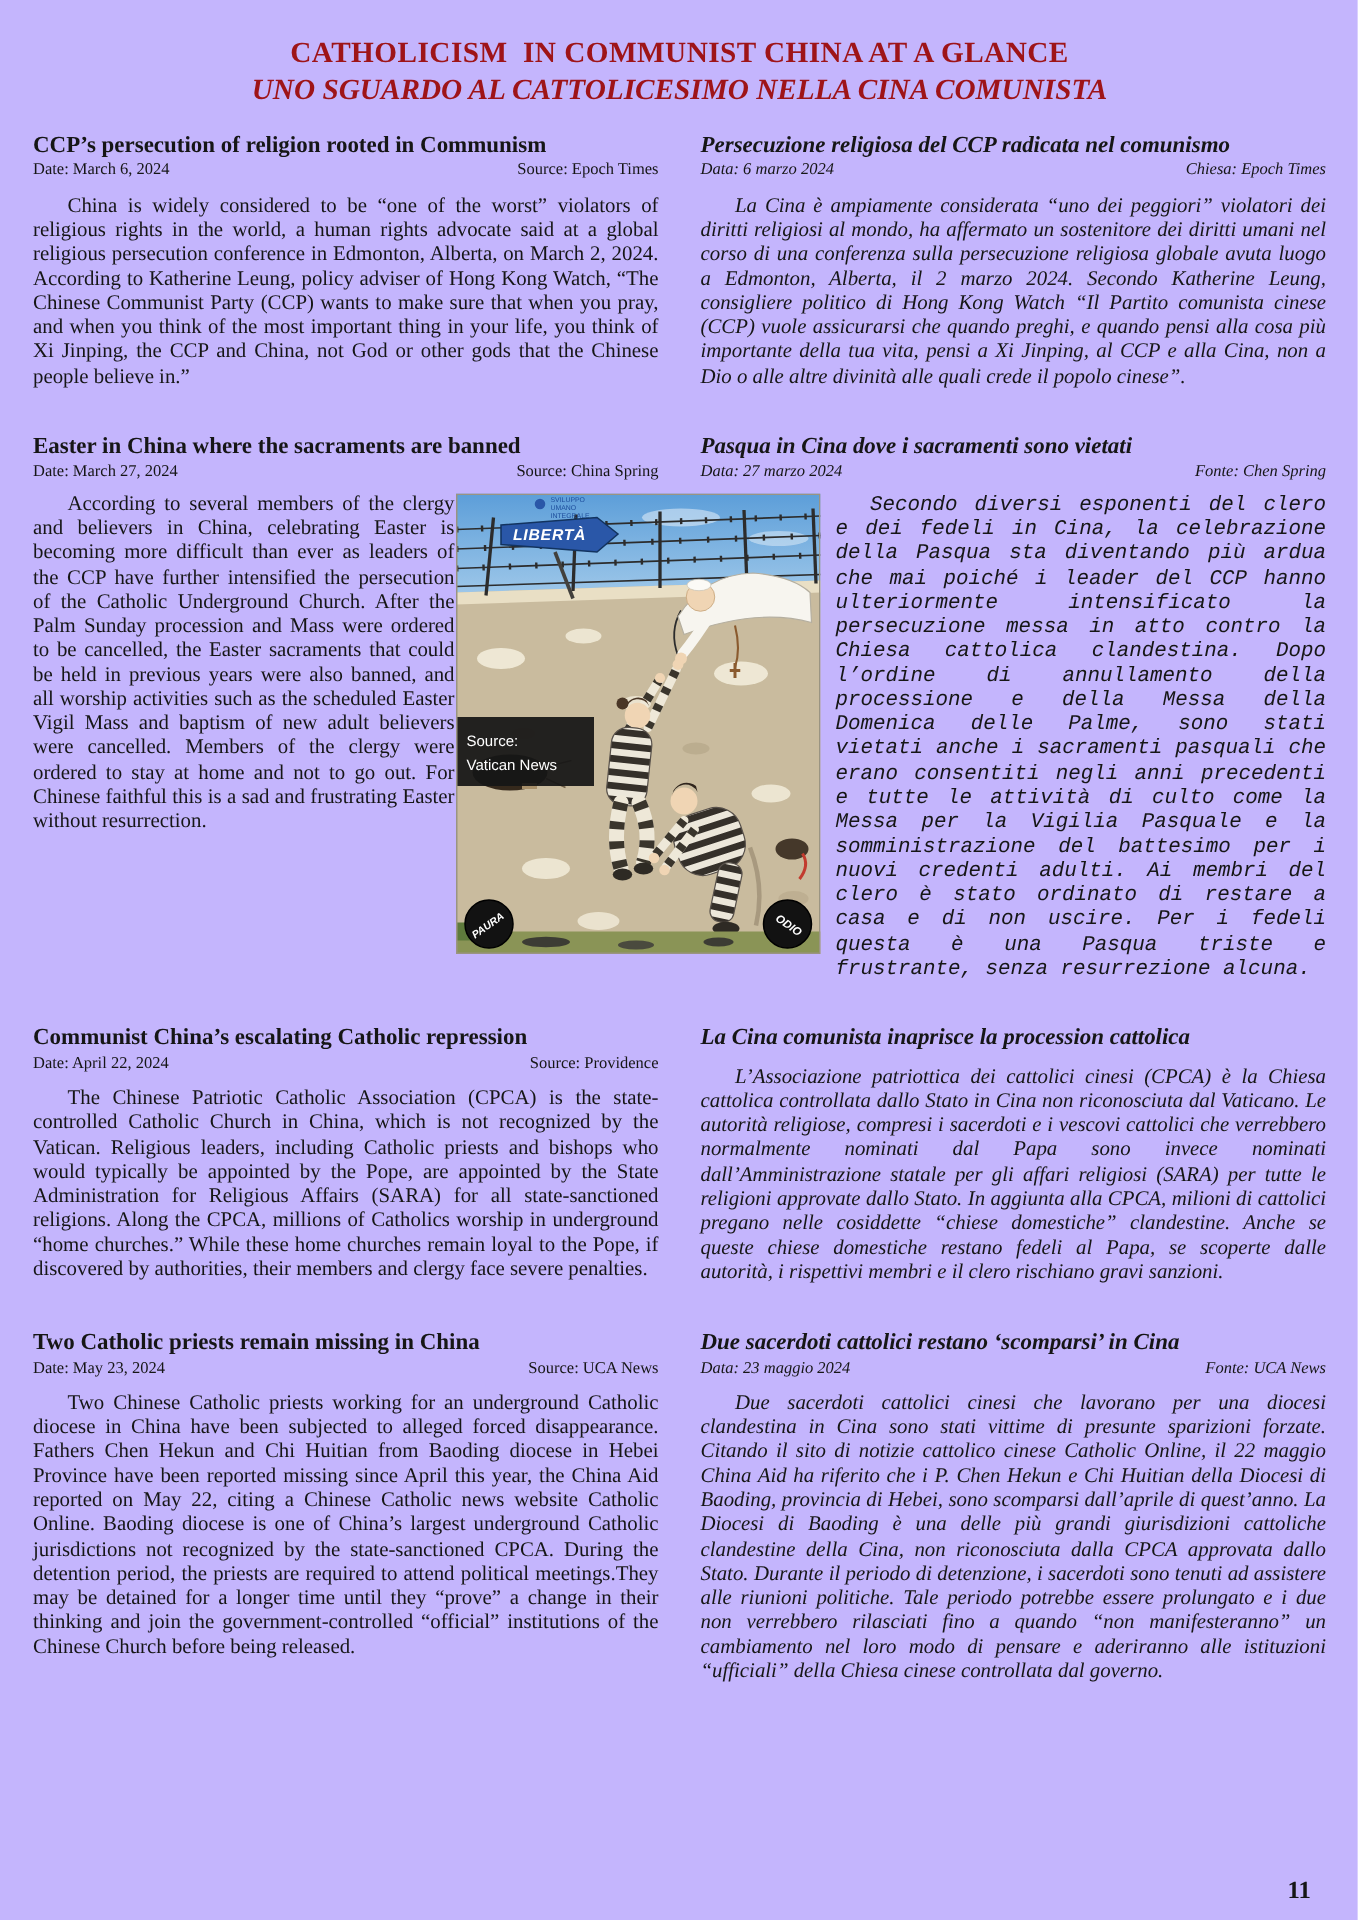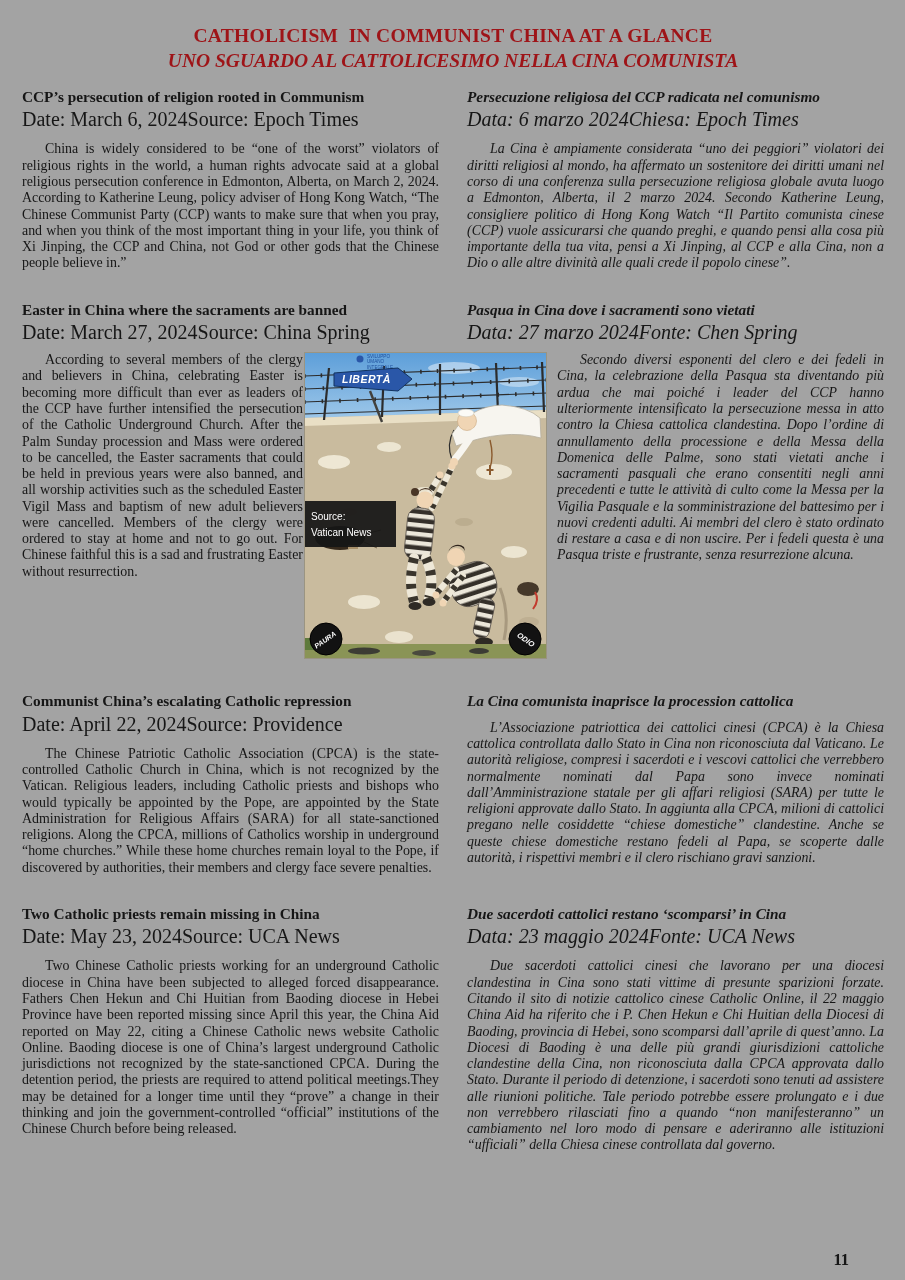--- a/index.html
+++ b/index.html
@@ -1,48 +1,48 @@
 <!DOCTYPE html>
 <html lang="en"><head>
 <meta charset="utf-8">
 <style>
   html,body { margin:0; padding:0; }
   .page {
     width:905px; height:1280px; box-sizing:border-box;
-    background:#a3a3a3; color:#161616;
+    background:#c4b5fd; color:#161616;
     font-family:"Liberation Serif", serif;
     padding:24px 21px 0 22px;
     position:relative; overflow:hidden;
   }
   
   .doc-title { text-align:center; color:#9e1418; font-weight:bold; line-height:1.28; }
   .doc-title .t1 { font-size:19.5px; letter-spacing:.3px; white-space:pre-wrap; }
   .doc-title .t2 { font-size:19.5px; font-style:italic; }
   
   .cols { display:flex; gap:28px; }
   .col  { flex:1 1 0; min-width:0; }
   .band { margin-top:28px; }
   .band-first { margin-top:13px; }
   .art-head { font-size:15.3px; font-weight:bold; line-height:1.28; }
   .col-it .art-head, .it-style .art-head { font-style:italic; }
-  .dateline { display:flex; justify-content:flex-start; font-size:20px; line-height:1.3; }
+  .dateline { display:flex; justify-content:space-between; font-size:11px; line-height:1.3; }
   .col-it .dateline, .it-style .dateline { font-style:italic; }
   .body-text {
     font-size:13.9px; line-height:1.17; text-align:justify;
     text-indent:23px; margin:9px 0 0 0;
   }
   .col-it .body-text, .it-text { font-style:italic; }
   
   .band2-content { display:flex; margin-top:5px; }
   .b2-en { flex:0 0 281px; min-width:0; }
   .b2-img { flex:0 0 243px; margin:2px 10px 0 1px; }
-  .b2-it { flex:1 1 auto; min-width:0; }
+  .b2-it { flex:1 1 auto; min-width:0;font-family:Liberation Mono, monospace; }
   .b2-en .body-text, .b2-it .body-text { margin-top:2px; }
   
-  .page-number { position:absolute; right:56px; bottom:10px; font-size:16.5px; font-weight:bold; }
+  .page-number { position:absolute; right:31px; bottom:10px; font-size:16.5px; font-weight:bold; }
   svg text { font-family:"Liberation Sans", sans-serif; }
 </style>
 </head>
 <body>
 
 <div class="page">
 
   <div class="doc-title">
     <div class="t1">CATHOLICISM  IN COMMUNIST CHINA AT A GLANCE</div>
     <div class="t2">UNO SGUARDO AL CATTOLICESIMO NELLA CINA COMUNISTA</div>

